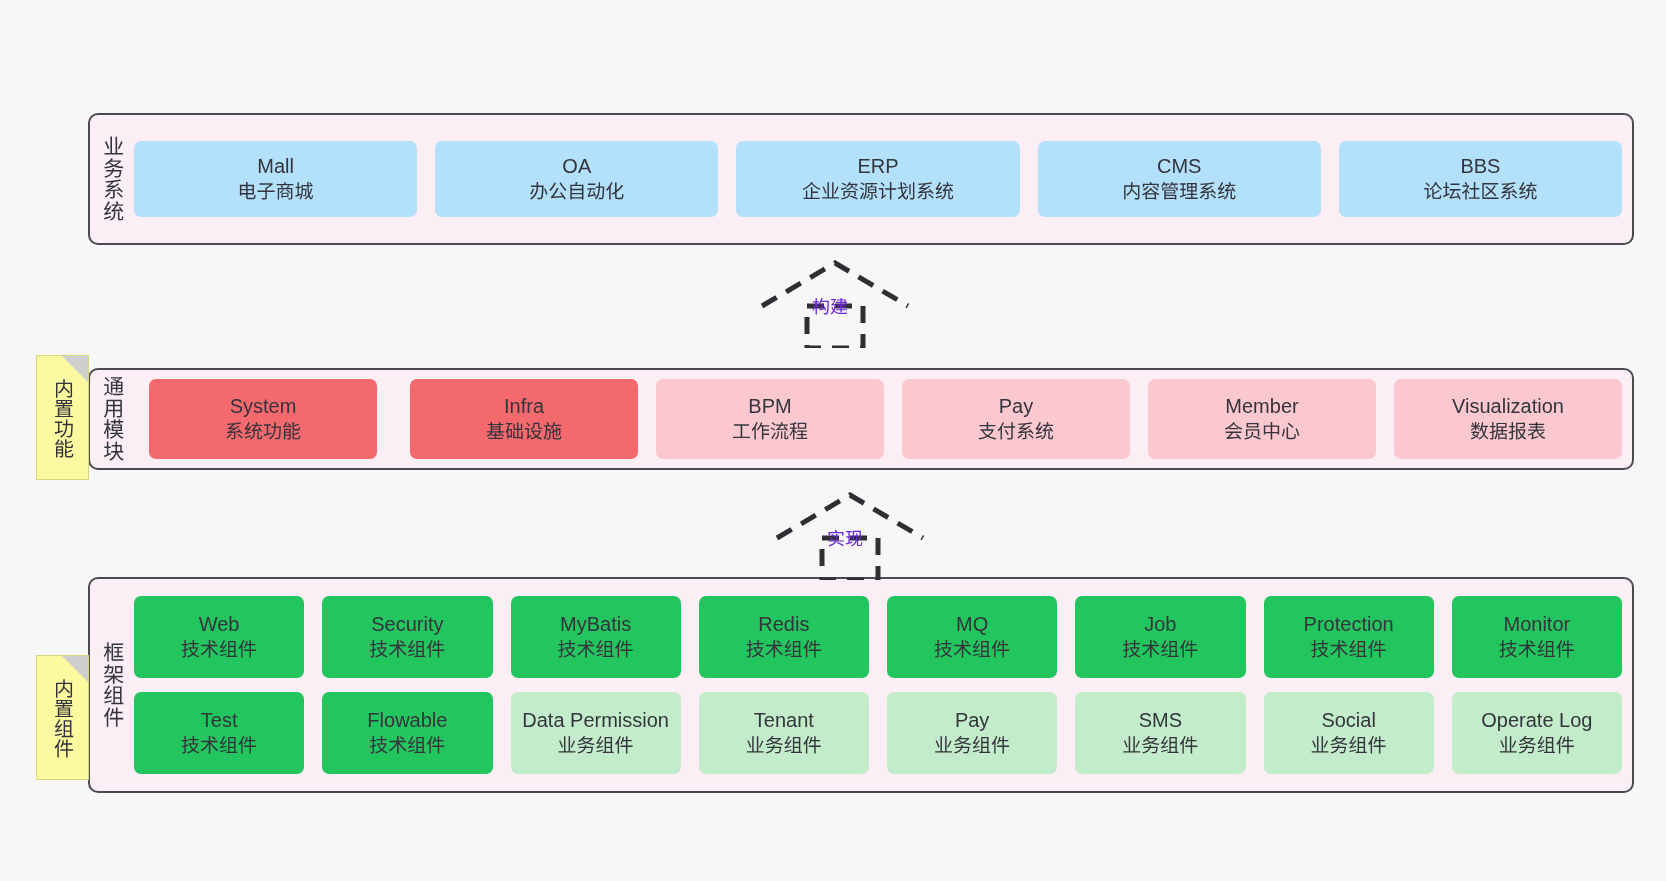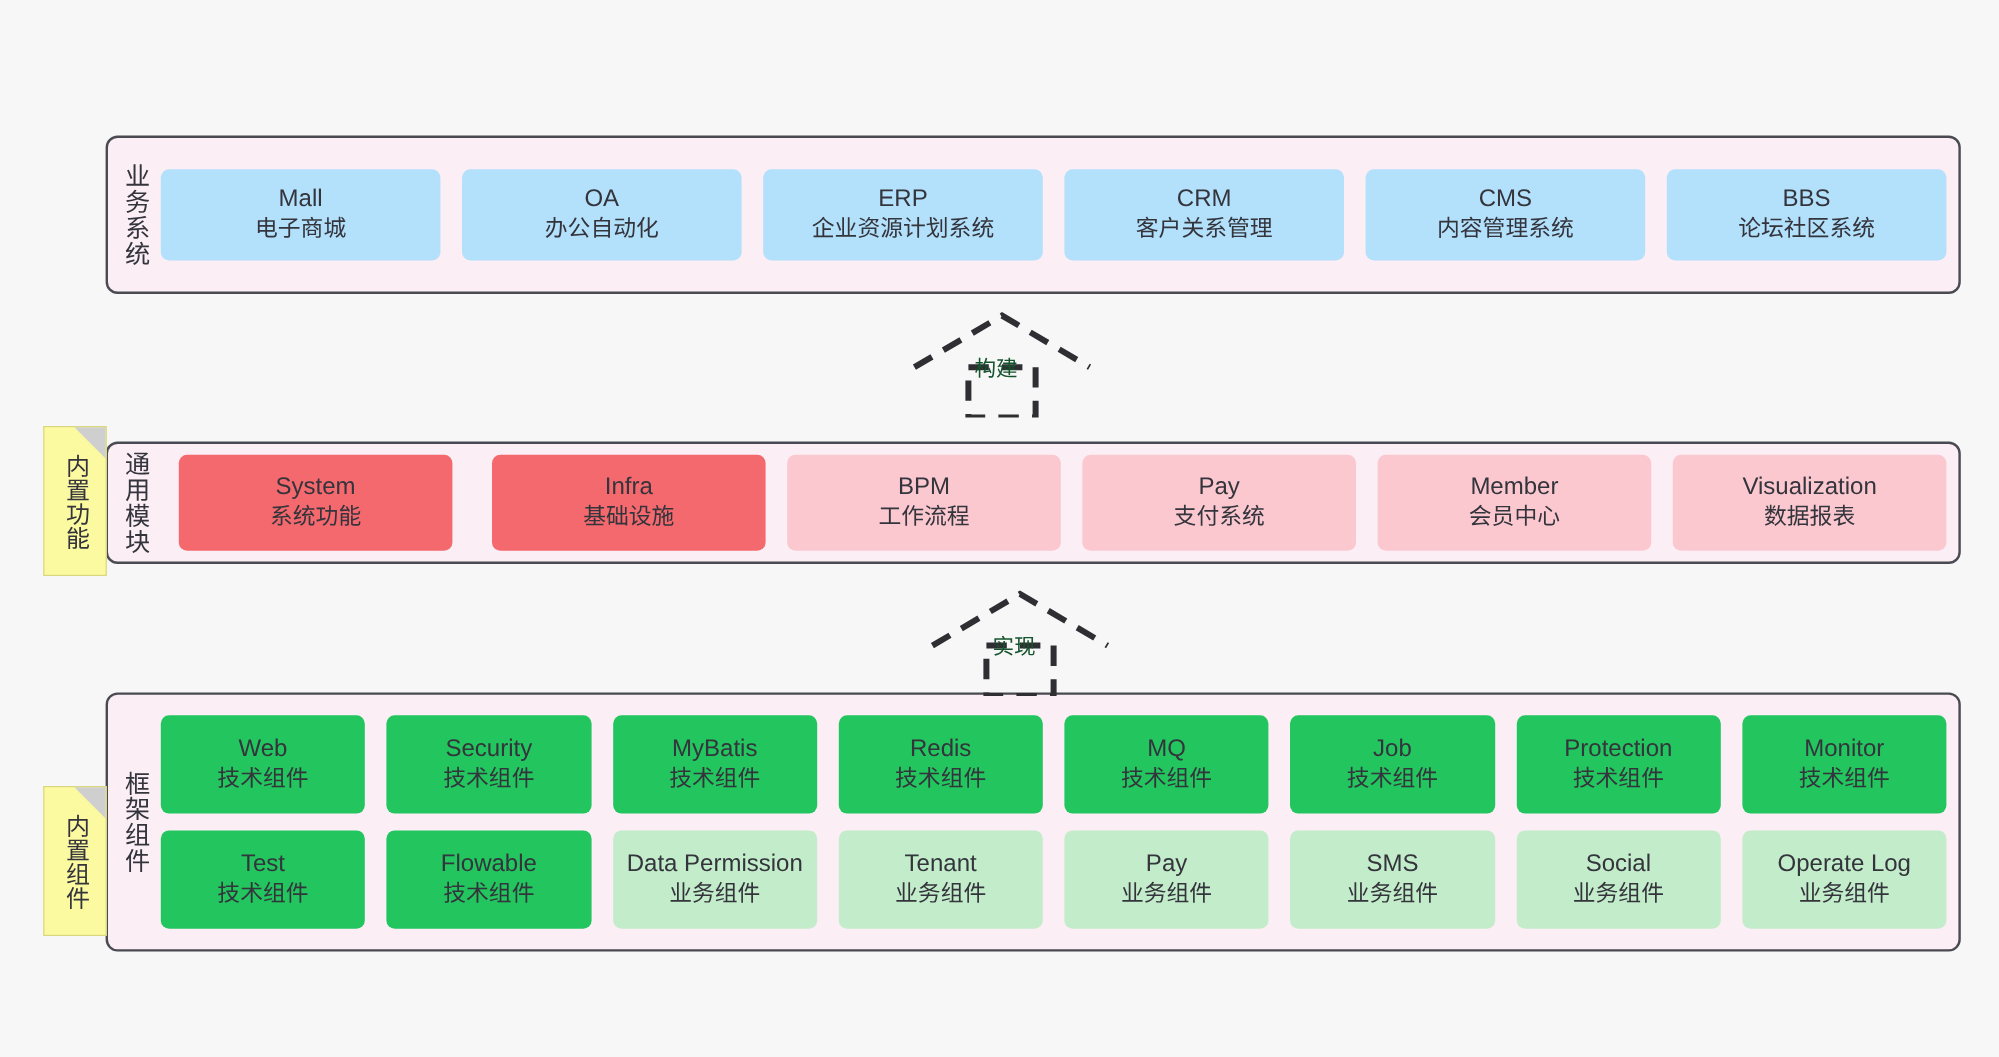--- a/index.html
+++ b/index.html
@@ -140,21 +140,21 @@
   #note-builtin-component { left: 36px; top: 655px; width: 53px; height: 125px; }
 
   
   .uml-arrow {
     position: absolute;
     z-index: 3;
   }
   .uml-arrow .lbl {
     position: absolute;
     font-size: 18px;
-    color: #14532d;
+    color: #6d28d9;
     background: transparent;
     white-space: nowrap;
     user-select: none;
   }
   #arrow-build  { left: 750px; top: 258px; width: 170px; height: 90px; }
   #arrow-build .lbl  { left: 62px; top: 34px; }
   #arrow-impl   { left: 765px; top: 490px; width: 170px; height: 90px; }
   #arrow-impl .lbl   { left: 62px; top: 34px; }
 </style>
 </head>
@@ -175,24 +175,20 @@
         <div class="card blue">
           <span class="en">OA</span>
           <span class="cn">办公自动化</span>
         </div>
 
         <div class="card blue">
           <span class="en">ERP</span>
           <span class="cn">企业资源计划系统</span>
         </div>
 
-        <div class="card blue">
-          <span class="en">CRM</span>
-          <span class="cn">客户关系管理</span>
-        </div>
 
         <div class="card blue">
           <span class="en">CMS</span>
           <span class="cn">内容管理系统</span>
         </div>
 
         <div class="card blue">
           <span class="en">BBS</span>
           <span class="cn">论坛社区系统</span>
         </div>

